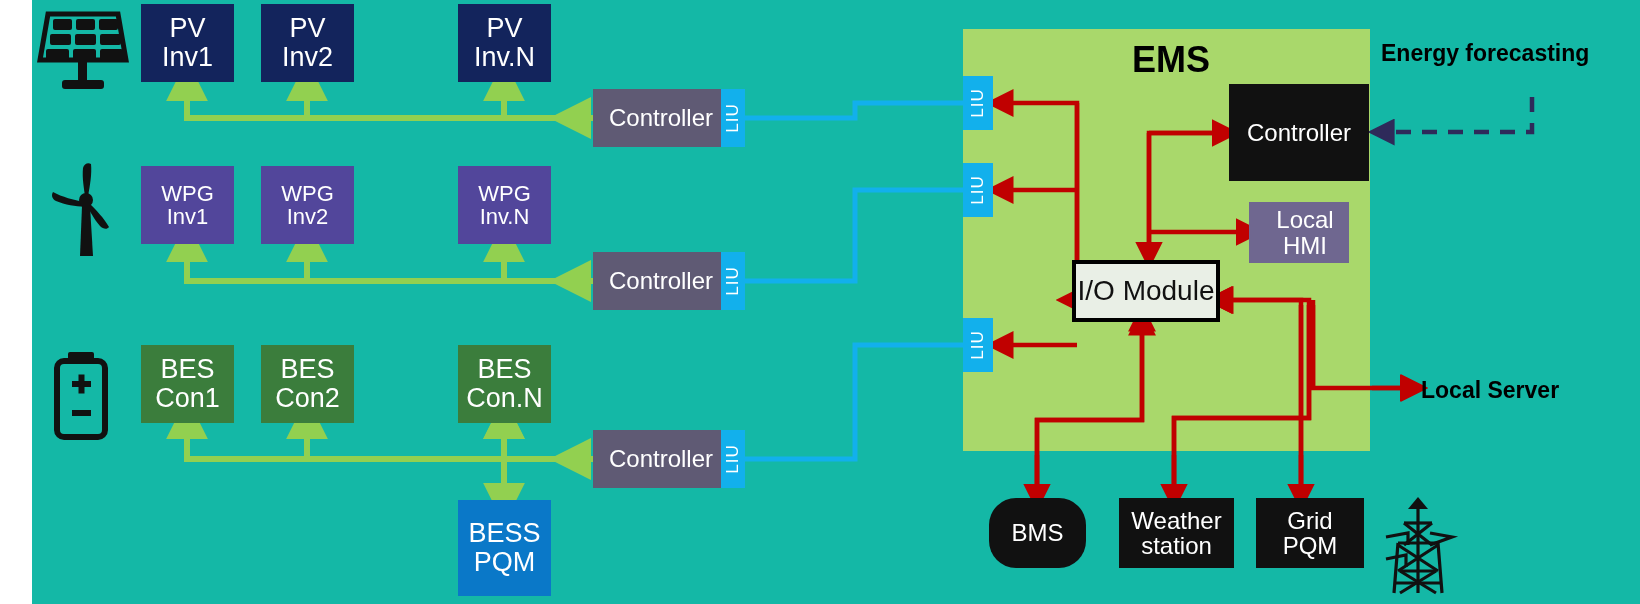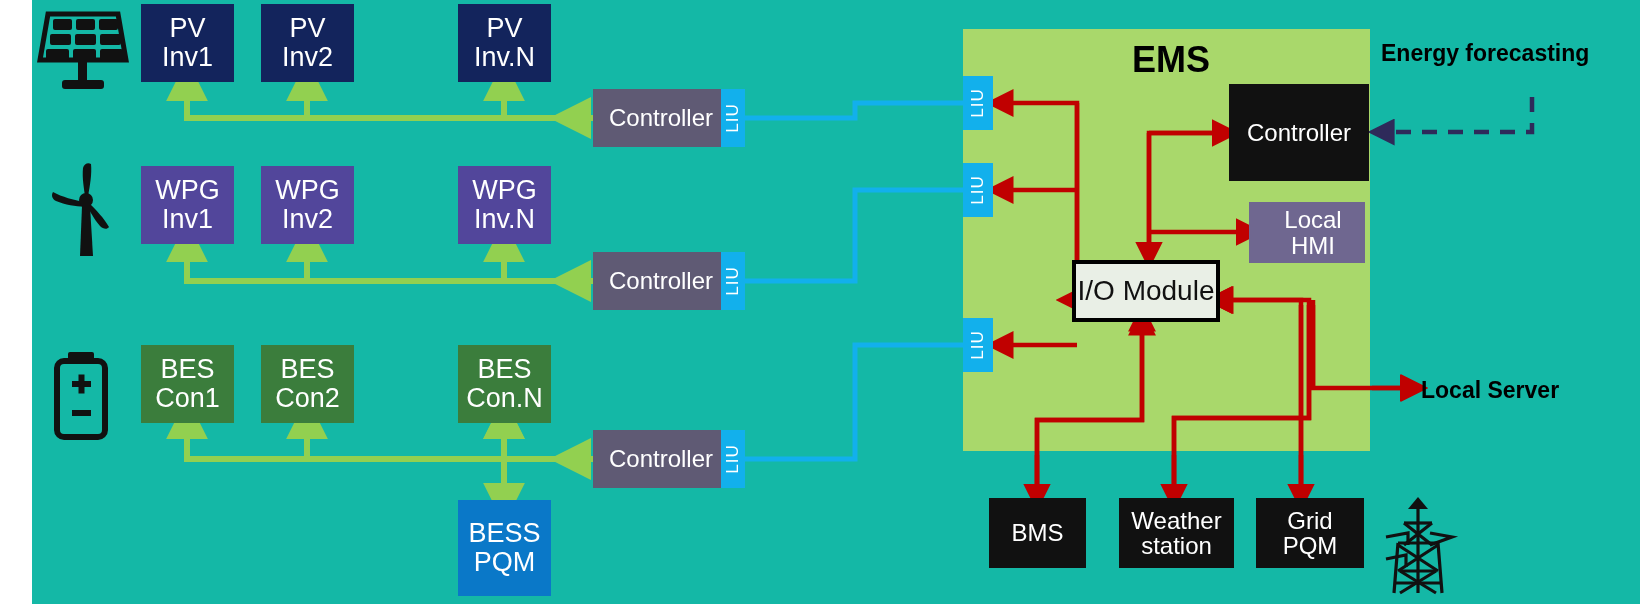--- a/index.html
+++ b/index.html
@@ -3,21 +3,21 @@
 <meta charset="utf-8">
 <style>
   html,body{margin:0;padding:0;background:#ffffff;}
   body{font-family:"Liberation Sans",sans-serif;}
   #stage{position:relative;width:1640px;height:604px;background:#14b8a6;overflow:hidden;margin-left:32px;}
   svg.layer{position:absolute;left:0;top:0;width:1640px;height:604px;}
   .node{position:absolute;display:flex;align-items:center;justify-content:center;
         text-align:center;color:#fff;line-height:1.06;box-sizing:border-box;}
   .node span{display:block;}
   .nv{background:#13245c;font-size:27px;}
-  .pu{background:#52469b;font-size:27px;}
+  .pu{background:#52469b;font-size:22px;}
   .gr{background:#3b7d3c;font-size:27px;}
   .bl{background:#0a78c8;font-size:27px;}
   .ctrl{background:#5f5a74;font-size:24px;justify-content:flex-start;padding-left:16px;}
   .liu{background:#12b0ec;font-size:17px;letter-spacing:1px;}
   .liu span{transform:rotate(-90deg);white-space:nowrap;}
   .blk{background:#111111;font-size:24px;}
   .hmi{background:#6f6790;font-size:24px;}
   .io{background:#e9efe6;color:#111;border:4px solid #000;font-size:28px;align-items:center;}
   .emsbox{position:absolute;background:#a9d86b;}
   .lab{position:absolute;color:#000;font-weight:bold;font-size:23px;white-space:nowrap;}
@@ -256,32 +256,32 @@
     <span>LIU</span>
   </div>
   <div class="node liu" style="left:931px;top:318px;width:30px;height:54px;">
     <span>LIU</span>
   </div>
 
   <div class="node blk" style="left:1197px;top:84px;width:140px;height:97px;">
     <span>Controller</span>
   </div>
 
-  <div class="node hmi" style="left:1217px;top:202px;width:116px;height:61px;padding-left:12px;">
+  <div class="node hmi" style="left:1217px;top:202px;width:100px;height:61px;padding-left:12px;">
     <div>
         <span>Local</span>
         <span>HMI</span>
       </div>
   </div>
 
   <div class="node io" style="left:1040px;top:260px;width:148px;height:62px;">
     <span>I/O Module</span>
   </div>
 
-  <div class="node blk" style="left:957px;top:498px;width:97px;height:70px;">
+  <div class="node blk" style="left:957px;top:498px;width:97px;height:70px;border-radius:27px;">
     <span>BMS</span>
   </div>
   <div class="node blk" style="left:1087px;top:498px;width:115px;height:70px;">
     <div>
         <span>Weather</span>
         <span>station</span>
       </div>
   </div>
   <div class="node blk" style="left:1224px;top:498px;width:108px;height:70px;">
     <div>

